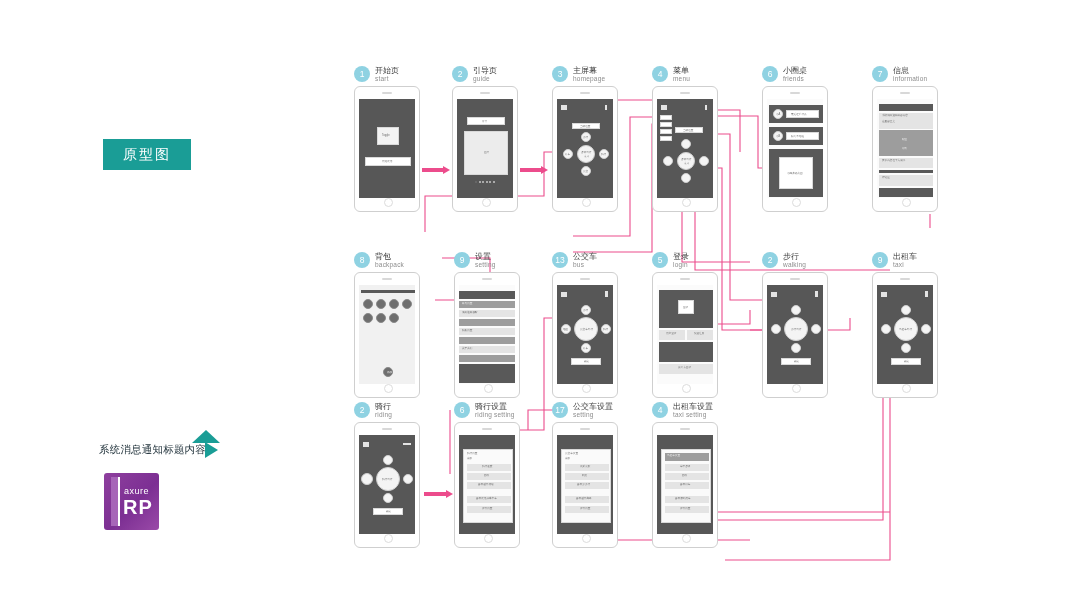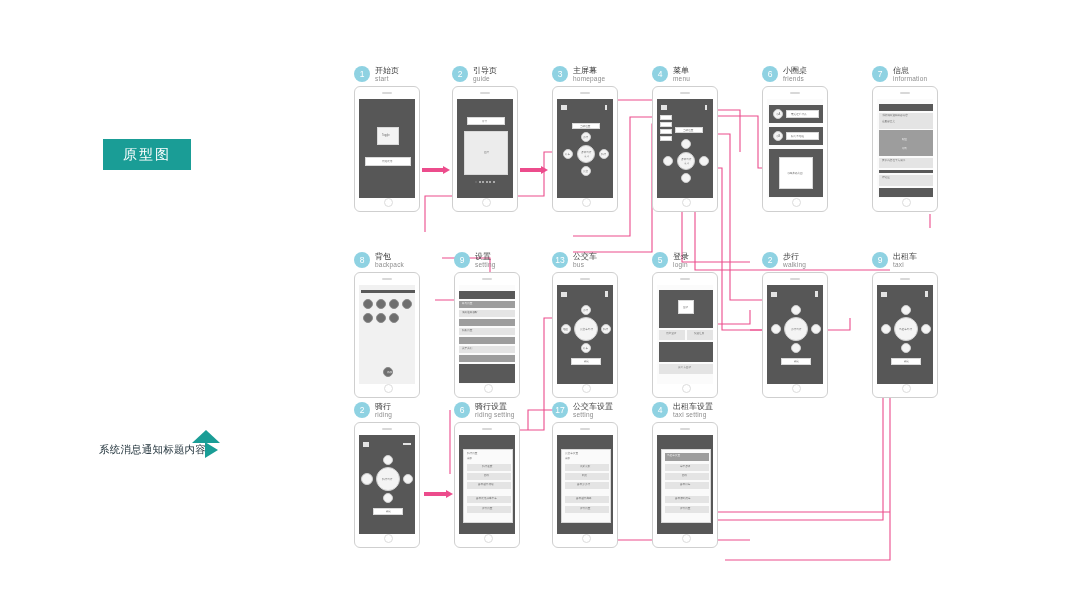--- a/index.html
+++ b/index.html
@@ -90,20 +90,25 @@
 
   <div id="title-badge">
     <span>原型图</span>
   </div>
 
 
   <div id="tool-tri-up"></div>
   <div id="tool-tri-right"></div>
   <div id="tool-caption">系统消息通知标题内容</div>
 
+  <div id="axure-logo">
+    <div class="spine"></div>
+    <div class="ax">axure</div>
+    <div class="rp">RP</div>
+  </div>
 </div>
 
 <div id="diagram">
 
   <svg id="wires" viewBox="0 0 739 600" preserveAspectRatio="none">
     <g fill="none" stroke="#ec4c8c" stroke-width="1.1">
 
       <path d="M228,108 L228,100 L345,100 L345,112"></path>
 
       <path d="M333,117 L300,117 L300,236 L243,236"></path>

